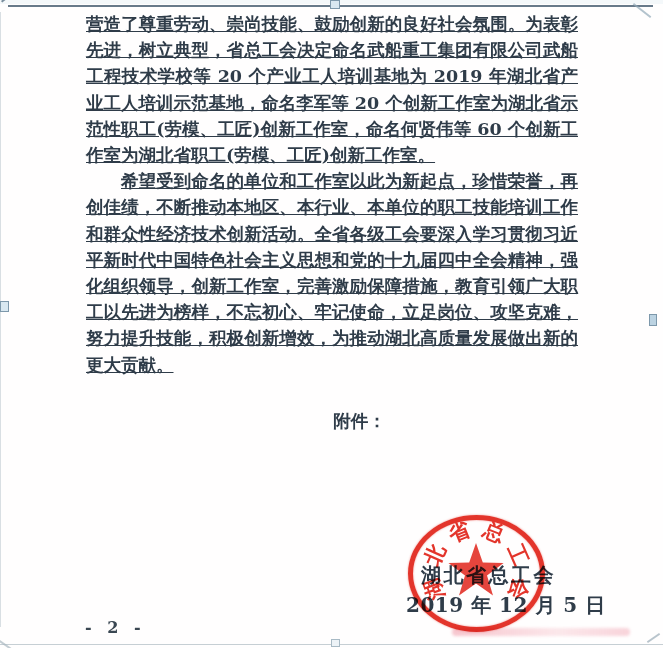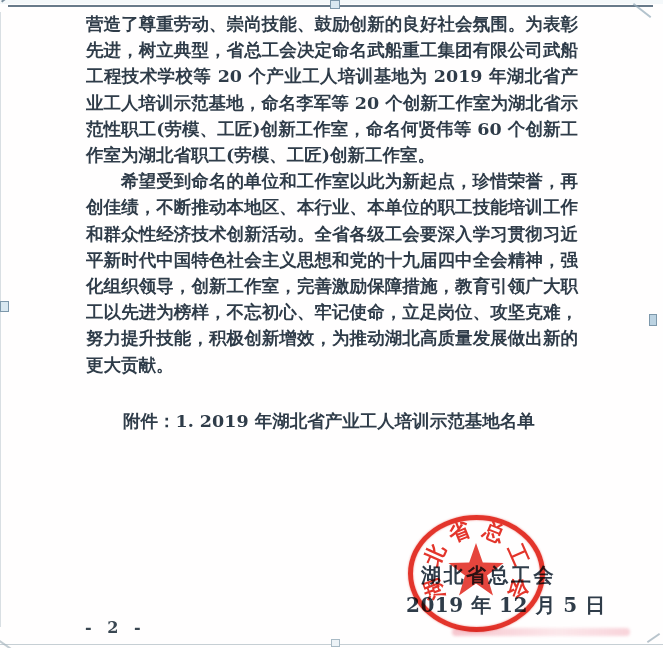--- a/index.html
+++ b/index.html
@@ -29,28 +29,28 @@
     background:linear-gradient(90deg,rgba(240,150,165,.55),rgba(245,190,200,.35) 60%,rgba(240,160,175,.45));
     filter:blur(1.5px);}
 
   
   .body-text{
     position:absolute;left:86px;top:11px;width:492px;
     color:var(--ink,#2f3c49);
     font-size:17.5px;line-height:26.2px;font-weight:bold;
     text-align:justify;text-justify:inter-ideograph;
   }
-  .para{margin:0;}
+  .para{margin:0;text-decoration:underline;}
   .para.indent{text-indent:35px;}
 
   .attachments{
     position:absolute;left:86px;top:407px;width:510px;
     color:var(--ink,#2f3c49);font-size:17.5px;line-height:28px;font-weight:bold;
   }
-  .att-row{display:flex;align-items:center;padding-left:37px;}
+  .att-row{display:flex;align-items:center;padding-left:37px;flex-direction:column;}
   .att-label{flex:0 0 auto;white-space:nowrap;}
   .att-items{flex:0 0 auto;width:406px;}
   .att-item{padding-left:23px;text-indent:-23px;}
 
   .sig{
     position:absolute;left:421px;top:562px;
     color:var(--ink,#2f3c49);font-size:20px;font-weight:bold;letter-spacing:2.5px;white-space:nowrap;
   }
   .sigdate{
     position:absolute;left:406px;top:592px;
@@ -105,21 +105,20 @@
 
   <div class="body-text">
     <p class="para">营造了尊重劳动、崇尚技能、鼓励创新的良好社会氛围。为表彰先进，树立典型，省总工会决定命名武船重工集团有限公司武船工程技术学校等 20 个产业工人培训基地为 2019 年湖北省产业工人培训示范基地，命名李军等 20 个创新工作室为湖北省示范性职工(劳模、工匠)创新工作室，命名何贤伟等 60 个创新工作室为湖北省职工(劳模、工匠)创新工作室。</p>
     <p class="para indent">希望受到命名的单位和工作室以此为新起点，珍惜荣誉，再创佳绩，不断推动本地区、本行业、本单位的职工技能培训工作和群众性经济技术创新活动。全省各级工会要深入学习贯彻习近平新时代中国特色社会主义思想和党的十九届四中全会精神，强化组织领导，创新工作室，完善激励保障措施，教育引领广大职工以先进为榜样，不忘初心、牢记使命，立足岗位、攻坚克难，努力提升技能，积极创新增效，为推动湖北高质量发展做出新的更大贡献。</p>
   </div>
 
   <div class="attachments">
     <div class="att-row">
       <span class="att-label">附件：</span>
       <div class="att-items">
-        <div class="att-item">1. 2019 年湖北省产业工人培训示范基地名单</div>
       </div>
     </div>
   </div>
 
   <div class="sig">湖北省总工会</div>
   <div class="sigdate">2019 年 12 月 5 日</div>
 
   <div class="seal">
     <div class="seal-ring"></div>
     <span class="seal-star">

